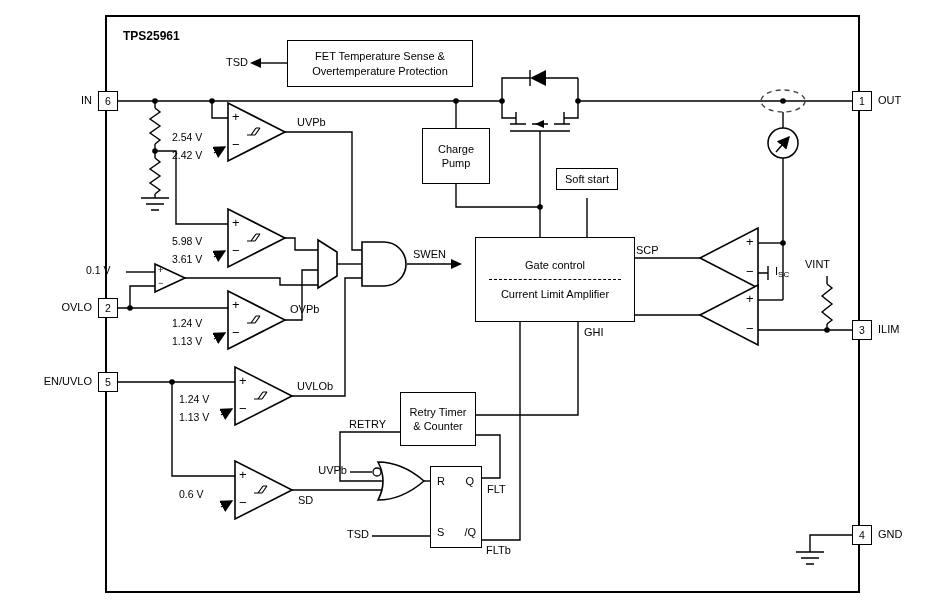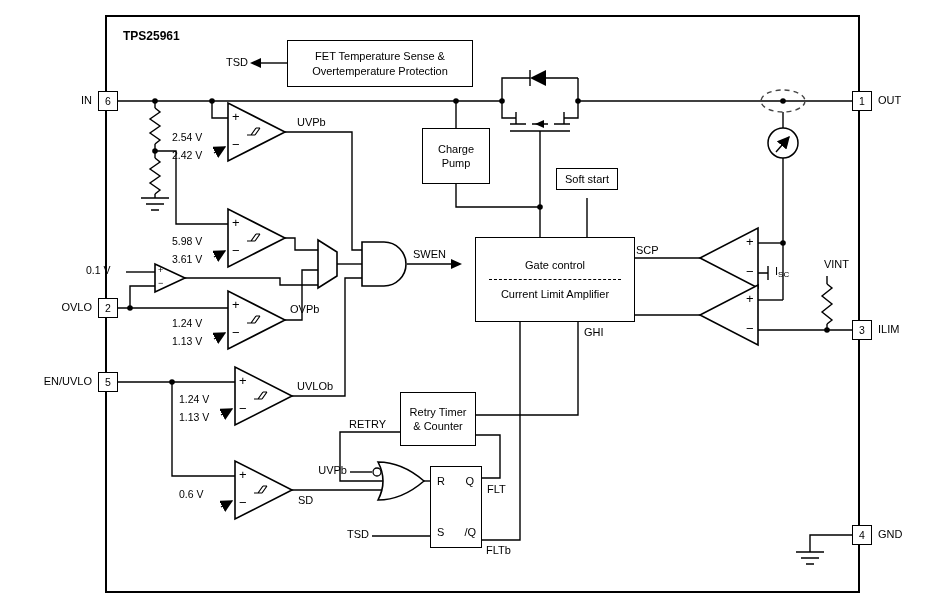--- a/index.html
+++ b/index.html
@@ -11,21 +11,21 @@
        align-items:center;justify-content:center;font-size:11px;line-height:1.3;text-align:center;box-sizing:border-box;}
   .gc-top{flex:1;display:flex;align-items:center;justify-content:center;width:100%;border-bottom:1.5px dashed #000;box-sizing:border-box;}
   .gc-bot{flex:1;display:flex;align-items:center;justify-content:center;width:100%;}
   .pin{position:absolute;width:20px;height:20px;border:1.5px solid #000;background:#fff;display:flex;
        align-items:center;justify-content:center;font-size:10.5px;box-sizing:border-box;}
   .lbl{position:absolute;font-size:11px;white-space:nowrap;line-height:1.1;}
   .ref{position:absolute;font-size:10.5px;width:42px;white-space:nowrap;line-height:1.1;}
   .sign{position:absolute;font-size:13px;line-height:1;}
   .tiny{font-size:9px;}
   .r{text-align:right;}
-  .c{text-align:right;}
+  .c{text-align:left;}
   .b{font-weight:bold;}
   .sub{font-size:8px;vertical-align:-2px;}
   .latch-lbl{position:absolute;font-size:11px;line-height:1;}
 </style>
 </head>
 <body>
 
 <div class="canvas">
 
   <div class="chip"></div>

